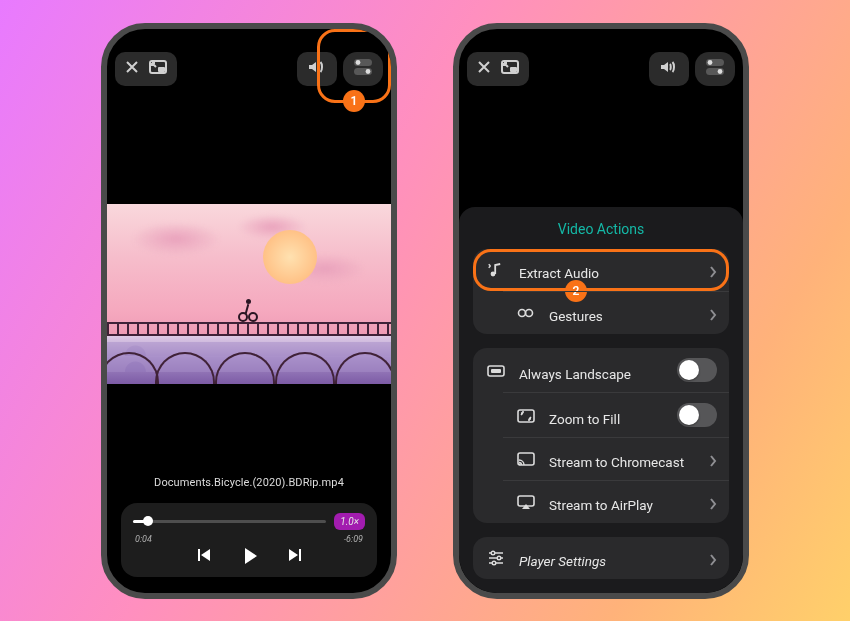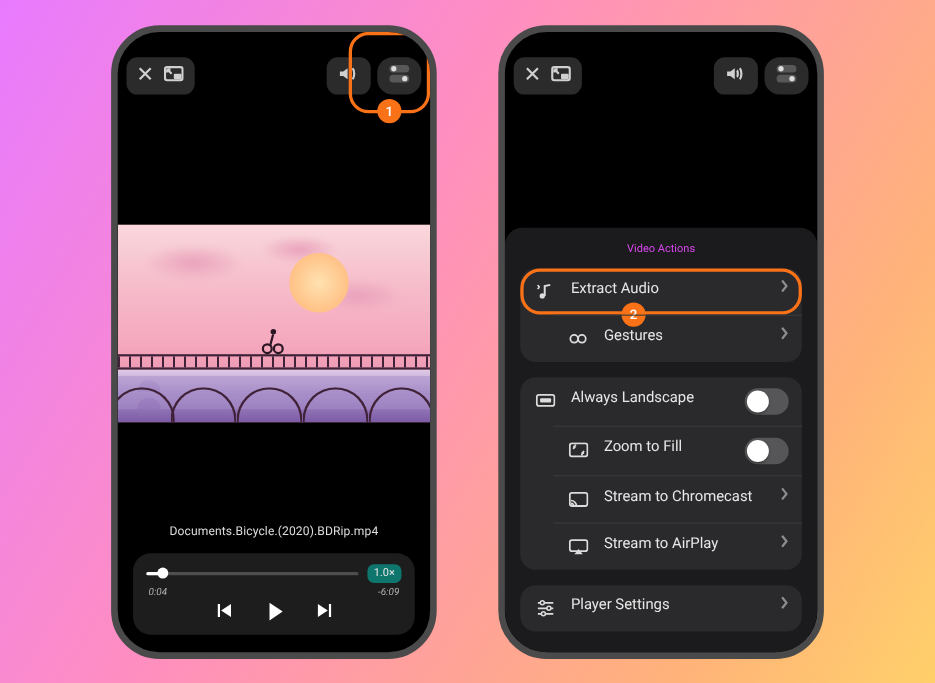--- a/index.html
+++ b/index.html
@@ -201,24 +201,25 @@
     position: absolute;
     top: 50%;
     left: 8%;
     width: 10px; height: 10px;
     background: #fff;
     border-radius: 50%;
     transform: translate(-50%, -50%);
   }
   .speed {
     font-size: 10px;
-    background: #0f766e;
+    background: #a21caf;
     padding: 3px 6px;
     border-radius: 6px;
     color: #e5e5e5;
+    font-style: italic;
   }
   .time-row { display: flex; justify-content: space-between; font-size: 9px; color: #b0b0b0; margin: 4px 2px 4px; font-style: italic; }
   .ctrl-row { display: flex; justify-content: center; align-items: center; gap: 30px; }
   .play-tri {
     width: 0; height: 0;
     border-left: 12px solid #fff;
     border-top: 8px solid transparent;
     border-bottom: 8px solid transparent;
     margin-left: 3px;
   }
@@ -227,35 +228,35 @@
   .sheet {
     position: absolute;
     left: 0; right: 0; bottom: 0;
     top: 178px;
     background: #1b1b1d;
     border-radius: 16px 16px 0 0;
     padding: 14px 14px 16px;
     overflow: hidden;
   }
   .sheet-title {
-    color: #d946ef;
-    font-size: 10px;
+    color: #14b8a6;
+    font-size: 14px;
     text-align: center;
     margin: 0 0 12px;
     font-weight: 400;
   }
   .group {
     background: #2a2a2c;
     border-radius: 14px;
     overflow: hidden;
     margin-bottom: 14px;
   }
   .row {
     display: flex;
-    align-items: flex-start;
+    align-items: flex-end;
     gap: 12px;
     padding: 10px 12px;
     min-height: 40px;
     font-size: 13.5px;
     color: #e7e7e7;
     position: relative;
   }
   .group .row + .row { border-top: 1px solid #3a3a3c; margin-left: 30px; }
   .ric {
     width: 22px; height: 22px;
@@ -524,21 +525,21 @@
         </div>
         <div class="row-label">Stream to AirPlay</div>
         <div class="chev">
           <svg width="8" height="12" viewBox="0 0 8 12">
               <path fill="none" stroke="#8e8e92" stroke-width="2" d="M2 1l4 5-4 5"></path>
             </svg>
         </div>
       </div>
     </div>
 
-    <div class="group" style="margin-bottom:0;">
+    <div class="group" style="margin-bottom:0;font-style:italic;">
       <div class="row">
         <div class="ric">
           <svg width="16" height="16" viewBox="0 0 16 16">
             <path stroke="#dcdcdc" stroke-width="1.6" d="M1 3h14M1 8h14M1 13h14"></path>
             <circle cx="5" cy="3" r="1.8" fill="#2a2a2c" stroke="#dcdcdc" stroke-width="1.4"></circle>
             <circle cx="11" cy="8" r="1.8" fill="#2a2a2c" stroke="#dcdcdc" stroke-width="1.4"></circle>
             <circle cx="6" cy="13" r="1.8" fill="#2a2a2c" stroke="#dcdcdc" stroke-width="1.4"></circle>
           </svg>
         </div>
         <div class="row-label">Player Settings</div>

